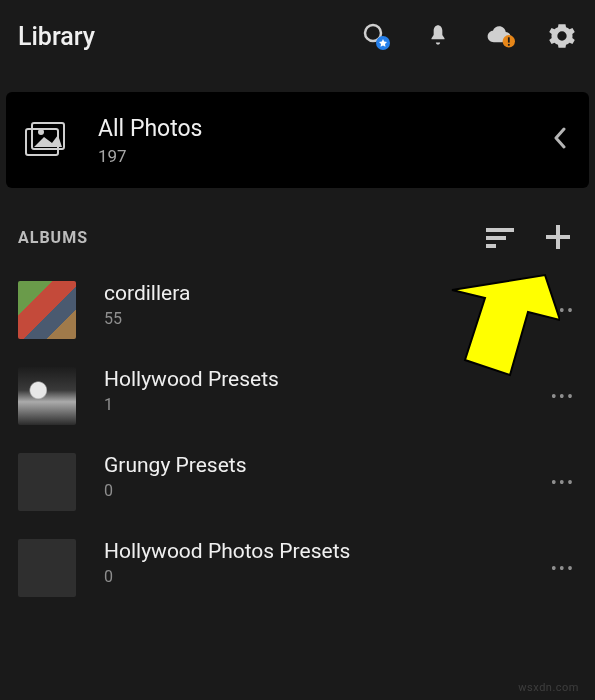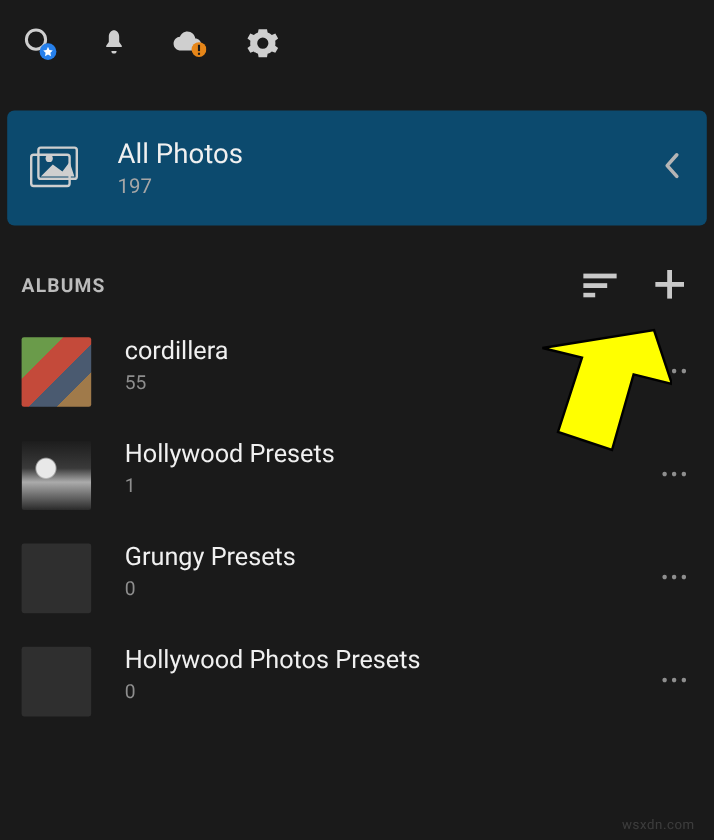--- a/index.html
+++ b/index.html
@@ -33,21 +33,21 @@
     width: 30px; height: 30px;
     display: flex; align-items: center; justify-content: center;
     cursor: pointer;
     color: #cfcfcf;
     position: relative;
   }
 
   
   .all-photos-card {
     margin: 20px 6px 0 6px;
-    background: #0c4a6e;
+    background: #000000;
     border-radius: 6px;
     height: 96px;
     display: flex;
     align-items: center;
     padding: 0 18px;
     cursor: pointer;
     position: relative;
   }
   .all-photos-icon {
     width: 46px; height: 38px;
@@ -157,20 +157,21 @@
     bottom: 6px;
     font-size: 11px;
     color: rgba(255,255,255,0.15);
     letter-spacing: 0.5px;
   }
 </style>
 </head>
 <body>
 
 <div class="header">
+  <div class="header-title">Library</div>
   <div class="header-icons">
     <div class="header-icon-btn">
       <svg width="30" height="30" viewBox="0 0 30 30">
         <circle cx="12" cy="12" r="8" stroke="#cfcfcf" stroke-width="2.5" fill="none"></circle>
         <line x1="18" y1="18" x2="25" y2="25" stroke="#cfcfcf" stroke-width="3" stroke-linecap="round"></line>
         <circle cx="22" cy="22" r="7" fill="#2680eb"></circle>
         <path d="M22 18 L23.2 20.6 L26 21 L24 23 L24.5 25.8 L22 24.5 L19.5 25.8 L20 23 L18 21 L20.8 20.6 Z" fill="#fff"></path>
       </svg>
     </div>
     <div class="header-icon-btn">

